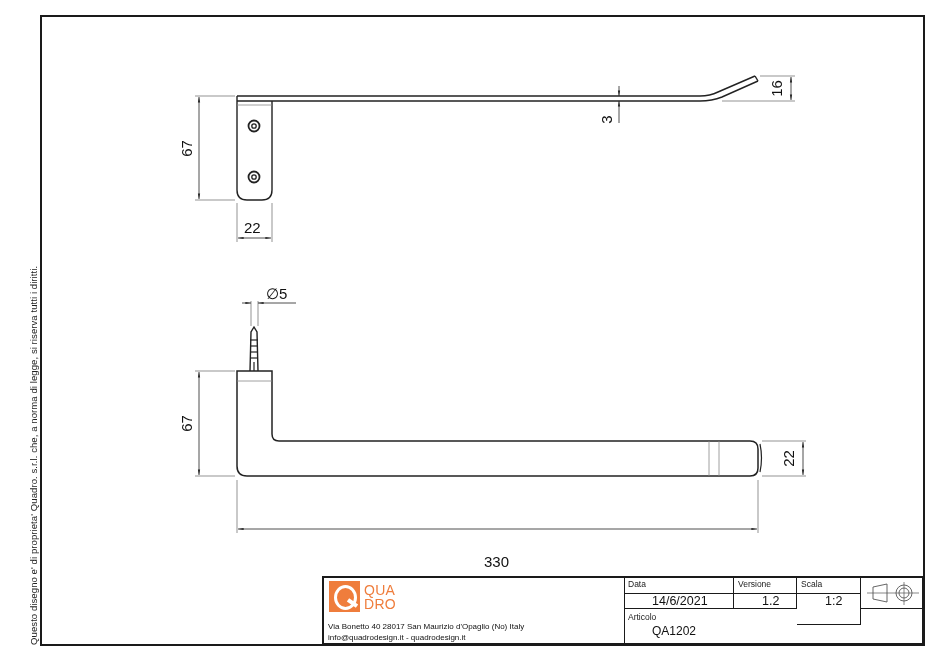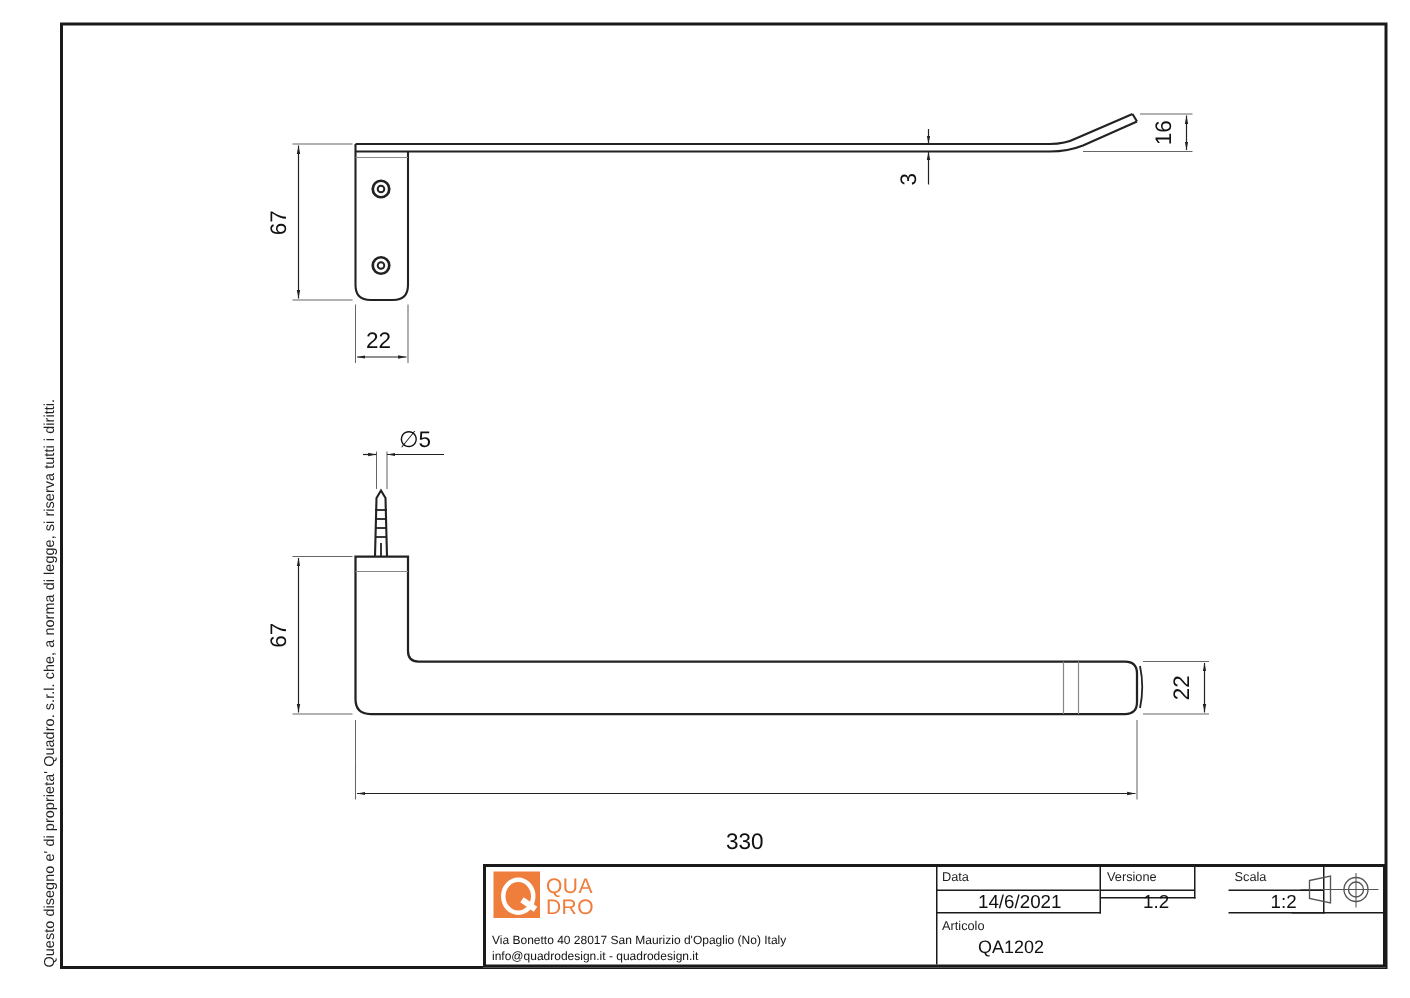--- a/index.html
+++ b/index.html
@@ -134,27 +134,27 @@
       <div class="addr" style="top:44px;text-align:center;">Via Bonetto 40  28017 San Maurizio d'Opaglio (No) Italy</div>
       <div class="addr" style="top:55px;">info@quadrodesign.it  -  quadrodesign.it</div>
     </div>
 
     <div class="tb-cell" style="left:300px; top:0; width:110px; height:31px; border-right:1.5px solid #1a1a1a; border-bottom:1.5px solid #1a1a1a;">
       <div class="lbl">Data</div>
       <div style="position:absolute; left:0; right:0; top:15px; border-top:1px solid #1a1a1a;"></div>
       <div class="val" style="top:16px;">14/6/2021</div>
     </div>
 
-    <div class="tb-cell" style="left:410px; top:0; width:63px; height:21px; border-right:1.5px solid #1a1a1a; border-bottom:1.5px solid #1a1a1a;">
+    <div class="tb-cell" style="left:410px; top:0; width:63px; height:31px; border-right:1.5px solid #1a1a1a; border-bottom:1.5px solid #1a1a1a;">
       <div class="lbl">Versione</div>
       <div style="position:absolute; left:0; right:0; top:15px; border-top:1px solid #1a1a1a;"></div>
       <div class="val" style="top:16px;">1.2</div>
     </div>
 
-    <div class="tb-cell" style="left:495px; top:0; width:64px; height:31px; border-right:1.5px solid #1a1a1a; border-bottom:1.5px solid #1a1a1a;">
+    <div class="tb-cell" style="left:473px; top:0; width:64px; height:47px; border-right:1.5px solid #1a1a1a; border-bottom:1.5px solid #1a1a1a;">
       <div class="lbl">Scala</div>
       <div style="position:absolute; left:0; right:0; top:15px; border-top:1px solid #1a1a1a;"></div>
       <div class="val" style="top:16px;">1:2</div>
     </div>
 
     <div class="tb-cell" style="left:537px; top:0; width:61px; height:31px; border-bottom:1.5px solid #1a1a1a;">
       <svg width="61" height="31" viewBox="0 0 61 31">
         <path d="M12,9 L26,6 L26,24 L12,21 Z" fill="none" stroke="#555" stroke-width="0.9"></path>
         <line x1="6" y1="15" x2="58" y2="15" stroke="#555" stroke-width="0.7"></line>
         <circle cx="43" cy="15" r="8" fill="none" stroke="#555" stroke-width="0.9"></circle>

